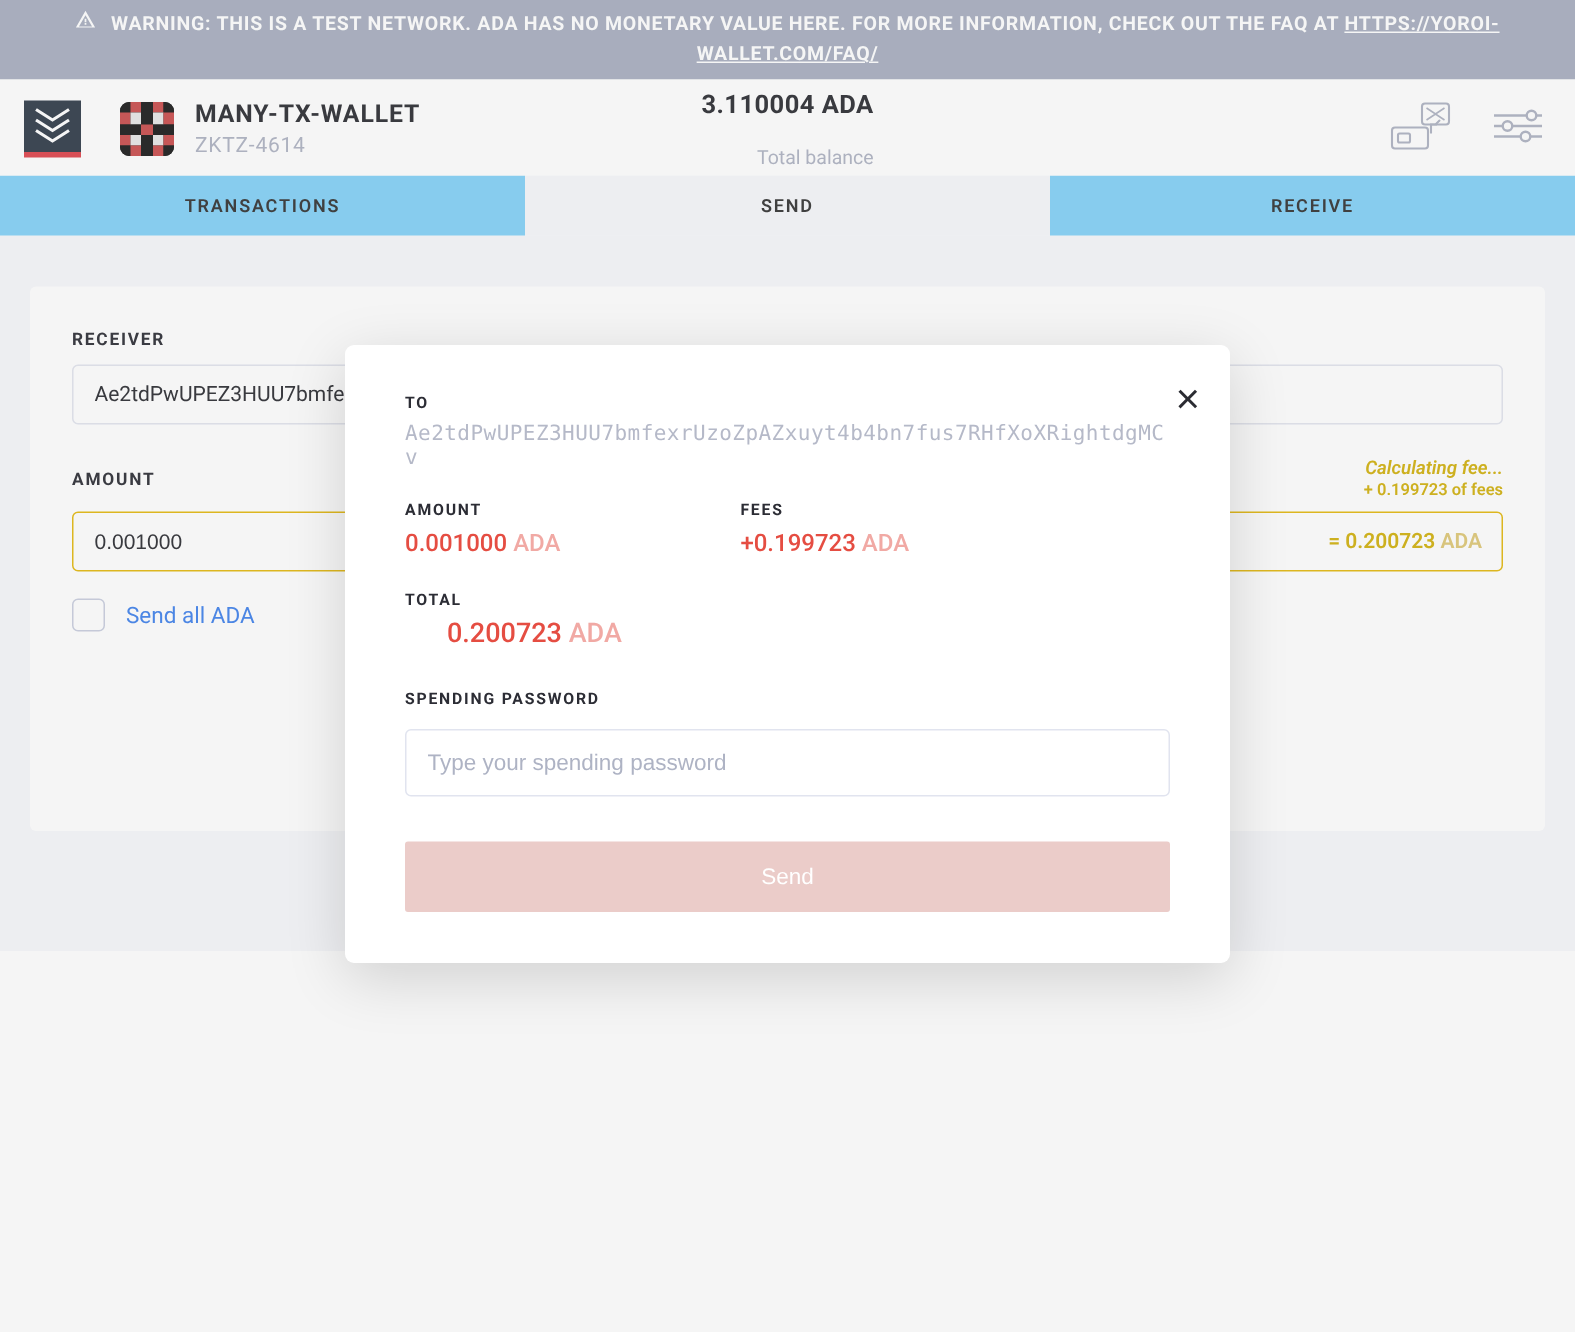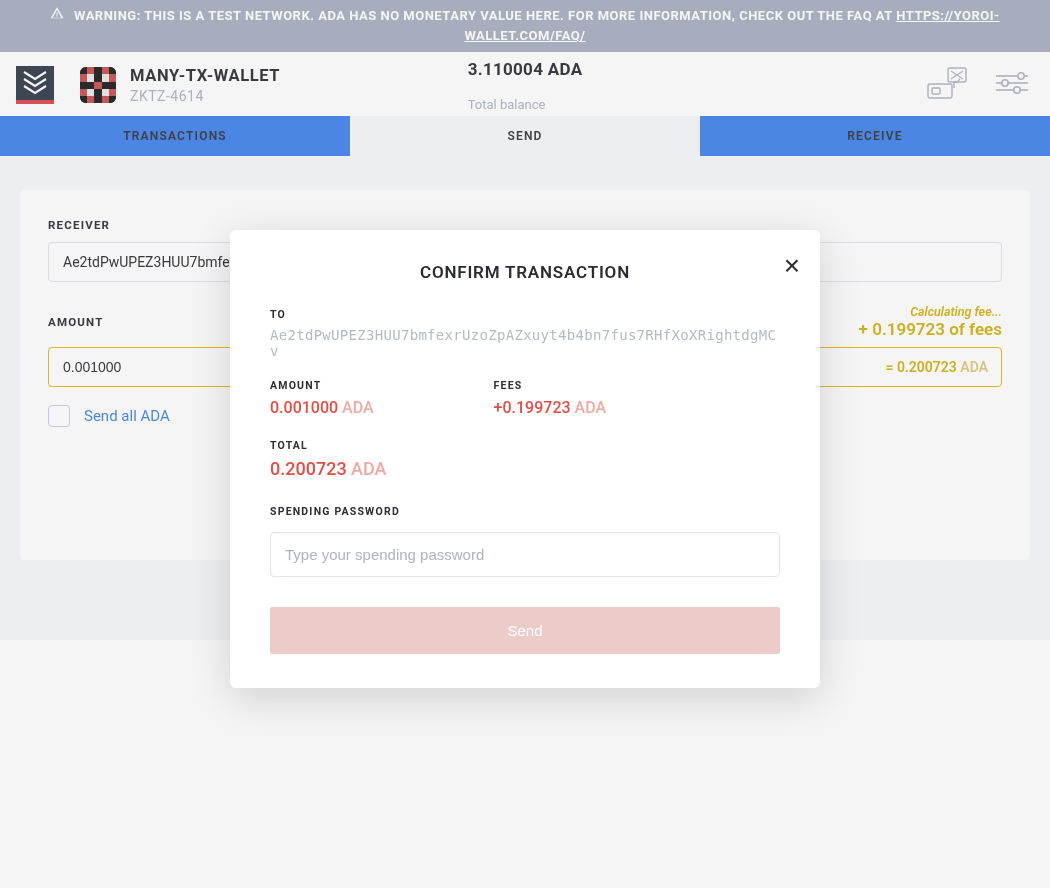--- a/index.html
+++ b/index.html
@@ -55,39 +55,39 @@
       grid-template: repeat(5,1fr)/repeat(5,1fr);
       overflow: hidden;
     }
     .avatar-box span { width:100%; height:100%; }
     .wallet-text .name { font-weight: 700; font-size: 16.5px; letter-spacing: 0.6px; color:#2b2c32; }
     .wallet-text .plate { font-size: 14px; color: #aeb3c4; letter-spacing: 0.5px; margin-top: 3px; }
 
     .balance-block {
       position: absolute;
       left: 50%; transform: translateX(-50%);
-      text-align: left;
+      text-align: right;
     }
     .balance-block .bal { font-weight: 700; font-size: 17px; color:#2b2c32; letter-spacing:0.3px; }
     .balance-block .sub { font-size: 13px; color: #aeb3c4; margin-top: 18px; }
 
     .topbar-right { margin-left: auto; display: flex; align-items:center; gap: 28px; }
     .hw-icon, .settings-icon { color: #aeb3c4; }
 
     
     .tabs { display: flex; }
     .tab {
       flex: 1;
       text-align: center;
       padding: 13px 0;
       font-size: 12px;
       font-weight: 600;
       letter-spacing: 1.2px;
       color: #333;
-      background: #3b82f6;
+      background: #7dd3fc;
       cursor: pointer;
     }
     .tab.active { background: #f6f7fb; }
 
     
     .form-wrap {
       background: #f6f7fb;
       padding: 34px 20px 80px 20px;
     }
     .card {
@@ -118,21 +118,21 @@
       display:flex; justify-content:space-between; align-items:center;
       margin-top: 22px;
     }
     .amount-row .right-stack { text-align:right; }
     .calc-fee {
       color: #d6b200;
       font-size: 12.5px;
       font-style: italic;
       font-weight: 600;
     }
-    .fee-line { color:#d6b200; font-size:17px; font-weight:600; }
+    .fee-line { color:#d6b200; font-size:11px; font-weight:600; }
     .amount-wrap { position:relative; margin-top:8px; }
     .amount-input {
       border: 1.5px solid #e8b900;
       padding: 11px 14px;
       border-radius: 4px;
       font-size: 14px;
       width: 100%;
       color:#2b2c32;
       background:#fff;
     }
@@ -201,21 +201,21 @@
       font-size:14px;
       color:#b5b9c8;
       letter-spacing:0.3px;
       margin-bottom:20px;
       word-break: break-all;
     }
     .modal-grid { display:flex; gap:120px; }
     .modal-val { color:#e54d42; font-size:16px; font-weight:500; }
     .modal-val .unit { color:#f1a9a4; }
     .modal-total { margin-top:22px; }
-    .modal-total .modal-val { font-size:18px; }
+    .modal-total .modal-val { font-size:18px;margin-left:28px; }
     .modal-input {
       width:100%;
       border:1px solid #e1e4ef;
       border-radius:4px;
       padding:13px 14px;
       font-size:15px;
       margin-top:8px;
     }
     .modal-input::placeholder { color:#aeb3c4; }
 
@@ -355,21 +355,20 @@
 
       <button class="next-btn">Next</button>
     </div>
   </div>
 
 </div>
 
 <div class="overlay"></div>
 <div class="modal">
   <button class="modal-close">×</button>
-  <div class="modal-title">CONFIRM TRANSACTION</div>
 
   <div class="section-label">TO</div>
   <div class="to-addr">Ae2tdPwUPEZ3HUU7bmfexrUzoZpAZxuyt4b4bn7fus7RHfXoXRightdgMCv</div>
 
   <div class="modal-grid">
     <div>
       <div class="section-label">AMOUNT</div>
       <div class="modal-val">
         <span>0.001000</span><span class="unit"> ADA</span>
       </div>

